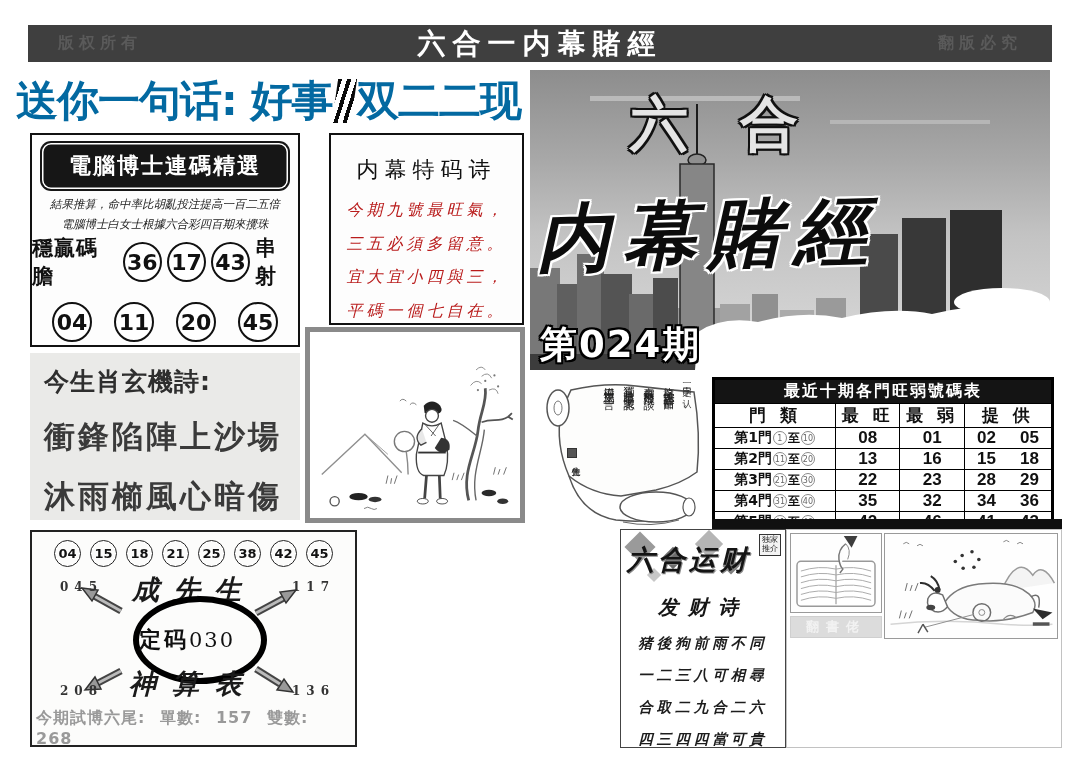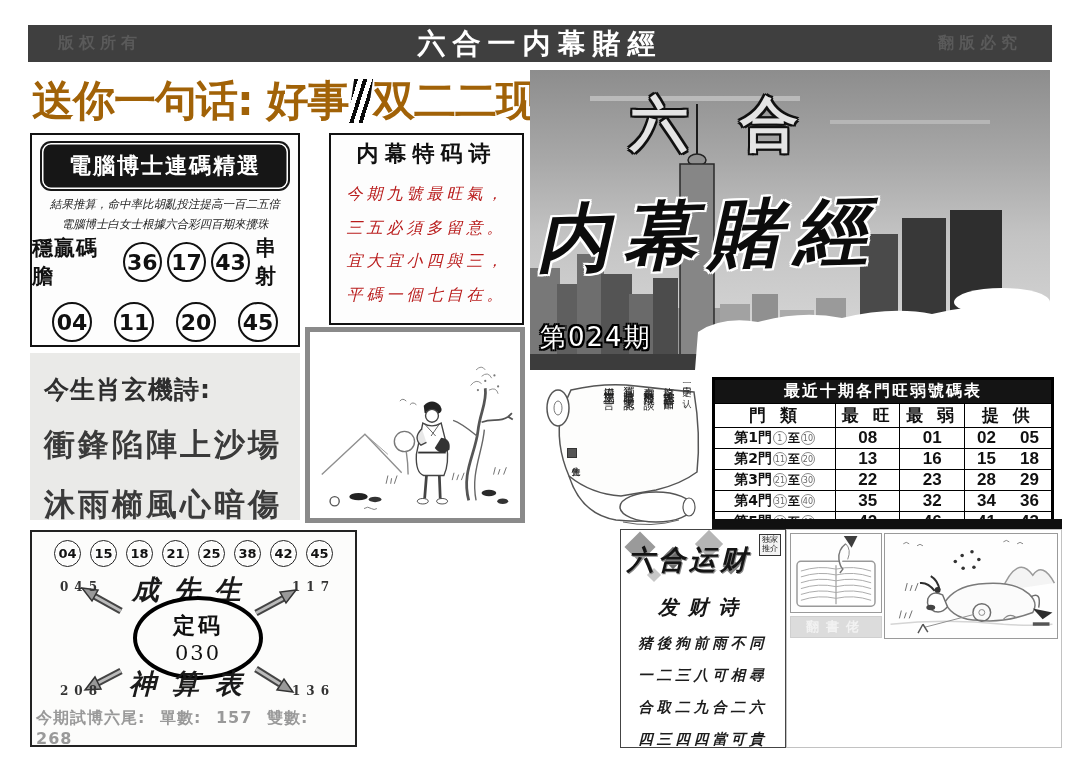--- a/index.html
+++ b/index.html
@@ -7,55 +7,55 @@
         font-family:"DejaVu Sans","Liberation Sans",sans-serif;color:#111;}
   .abs{position:absolute;}
 
   
   .masthead{left:28px;top:25px;width:1024px;height:37px;background:#3f3f3f;
             display:flex;align-items:center;justify-content:space-between;padding:0 30px;box-sizing:border-box;}
   .mast-side{color:#5a5a5a;font-size:16px;font-weight:700;letter-spacing:5px;}
   .mast-title{color:#fff;font-size:28px;font-weight:800;letter-spacing:7px;white-space:nowrap;}
 
   
-  .headline{left:32px;top:72px;width:505px;height:58px;font-size:42px;font-weight:900;
-            letter-spacing:-1px;white-space:nowrap;display:flex;align-items:center;color:#a16207;justify-content:flex-end;}
+  .headline{left:16px;top:72px;width:505px;height:58px;font-size:42px;font-weight:900;
+            letter-spacing:-1px;white-space:nowrap;display:flex;align-items:center;color:#0369a1;justify-content:flex-end;}
   .obscured{display:inline-block;width:58px;height:44px;margin:0 3px;vertical-align:middle;
             background:repeating-linear-gradient(100deg,#0a0a0a 0 4px,#fff 4px 9px);transform:skewX(-8deg);}
 
   
   .comp-box{left:30px;top:133px;width:270px;height:214px;border:2px solid #111;box-sizing:border-box;background:#fdfdfd;}
   .comp-title{margin:8px 10px 6px;background:#161616;color:#fff;text-align:center;font-size:22px;font-weight:800;
               letter-spacing:2px;border-radius:9px;padding:8px 0;box-shadow:0 0 0 2px #161616, inset 0 0 0 1.5px #fff;}
   .comp-desc{font-family:"DejaVu Serif","Liberation Serif",serif;font-style:italic;font-size:11.5px;color:#222;
              text-align:center;line-height:1.7;margin:4px 4px 0;}
   .comp-row{display:flex;align-items:center;justify-content:center;gap:5px;margin-top:0;}
   .comp-label{font-size:21px;font-weight:800;letter-spacing:1px;}
   .circle-lg{display:inline-flex;align-items:center;justify-content:center;width:40px;height:40px;border:2.5px solid #111;
              border-radius:50%;font-size:22px;font-weight:800;background:#fff;box-sizing:border-box;}
   .comp-row2{display:flex;justify-content:center;gap:22px;margin-top:12px;}
 
   
   .poem-box{left:329px;top:133px;width:195px;height:192px;border:2px solid #111;box-sizing:border-box;text-align:center;background:#fdfdfd;}
-  .poem-title{font-size:22px;font-weight:700;letter-spacing:6px;margin-top:4px;}
+  .poem-title{font-size:22px;font-weight:400;letter-spacing:6px;margin-top:20px;}
   .poem-lines{margin-top:8px;font-family:"DejaVu Serif","Liberation Serif",serif;font-style:italic;
               font-size:16px;line-height:2.1;letter-spacing:4px;color:#b91c1c;}
 
   
   .photo{left:530px;top:70px;width:520px;height:300px;background:linear-gradient(180deg,#8d8d8d 0%,#a8a8a8 30%,#c3c3c3 55%,#dcdcdc 100%);overflow:hidden;}
   .brand-top{left:100px;top:16px;font-size:58px;font-weight:900;letter-spacing:52px;color:#e4e4e4;
              text-shadow:-2px 0 #111,2px 0 #111,0 -2px #111,0 2px #111,-2px -2px #111,2px 2px #111,-2px 2px #111,2px -2px #111;}
   .brand-main{left:6px;top:116px;font-size:74px;font-weight:900;font-style:italic;letter-spacing:12px;color:#0c0c0c;
               white-space:nowrap;transform:rotate(-1.5deg);
               text-shadow:-2px 0 #fff,2px 0 #fff,0 -2px #fff,0 2px #fff,-2px -2px #fff,2px 2px #fff,-2px 2px #fff,2px -2px #fff;}
-  .issue{left:10px;top:250px;font-size:26px;font-weight:400;letter-spacing:2px;color:#fff;
+  .issue{left:10px;top:250px;font-size:37px;font-weight:700;letter-spacing:2px;color:#fff;
          text-shadow:-2px 0 #000,2px 0 #000,0 -2px #000,0 2px #000,-2px -2px #000,2px 2px #000,-2px 2px #000,2px -2px #000;}
 
   
-  .zodiac{left:30px;top:353px;width:270px;height:167px;background:#eaeae8;box-sizing:border-box;padding:20px 14px;}
+  .zodiac{left:30px;top:353px;width:270px;height:167px;background:#eaeae8;box-sizing:border-box;padding:12px 14px;}
   .zodiac-title{font-size:25px;font-weight:800;color:#2e2e2e;letter-spacing:1px;}
   .zodiac-line{font-size:31px;font-weight:800;color:#3a3a3a;letter-spacing:3px;margin-top:18px;white-space:nowrap;}
 
   
   .cartoon{left:305px;top:327px;width:220px;height:196px;border:5px solid #8a8a8a;box-sizing:border-box;background:#fff;padding:3px;}
 
   
   .scroll{left:531px;top:364px;width:178px;height:168px;}
   .scroll-text{position:absolute;right:16px;top:14px;height:118px;writing-mode:vertical-rl;text-orientation:upright;
                font-family:"DejaVu Serif","Liberation Serif",serif;font-size:11px;color:#1c1c1c;letter-spacing:2px;}
@@ -78,22 +78,22 @@
   .gt-provide{display:flex;justify-content:space-around;align-items:center;}
   .black-bar{left:712px;top:519px;width:350px;height:10px;background:#101010;}
 
   
   .master-box{left:30px;top:530px;width:327px;height:217px;border:2px solid #222;box-sizing:border-box;background:#fcfcfb;}
   .mb-circles{display:flex;justify-content:center;gap:9px;margin-top:8px;}
   .circle-sm{display:inline-flex;align-items:center;justify-content:center;width:27px;height:27px;border:1.5px solid #222;
              border-radius:50%;font-size:13px;font-weight:800;box-shadow:0 0 0 1px #fff inset;box-sizing:border-box;}
   .brush{font-family:"DejaVu Serif","Liberation Serif",serif;font-style:italic;font-weight:700;}
   .mb-name-top{position:absolute;left:0;top:40px;width:100%;text-align:center;font-size:27px;letter-spacing:14px;color:#1a1a1a;}
-  .mb-oval{position:absolute;left:101px;top:64px;width:122px;height:76px;border:4px solid #000000;border-radius:50%;
-           display:flex;flex-direction:column;align-items:center;justify-content:center;background:#fcfcfb;}
+  .mb-oval{position:absolute;left:101px;top:64px;width:122px;height:76px;border:6px solid #000000;border-radius:50%;
+           display:flex;align-items:center;background:#fcfcfb;}
   .mb-oval-label{font-size:22px;font-weight:900;letter-spacing:3px;}
   .mb-oval-num{font-size:21px;font-family:"DejaVu Serif","Liberation Serif",serif;letter-spacing:2px;}
   .mb-name-bottom{position:absolute;left:0;top:134px;width:100%;text-align:center;font-size:27px;letter-spacing:16px;color:#1a1a1a;}
   .mb-corner{position:absolute;font-size:12px;font-weight:700;letter-spacing:6px;color:#333;
              font-family:"DejaVu Serif","Liberation Serif",serif;}
   .mb-footer{position:absolute;left:0;top:176px;width:100%;font-size:16px;font-weight:700;color:#999;letter-spacing:1px;}
   .mb-footer span{margin:0 4px;}
 
   
   .fortune-box{left:620px;top:529px;width:166px;height:219px;border:1.5px solid #444;box-sizing:border-box;background:#fff;overflow:hidden;}

